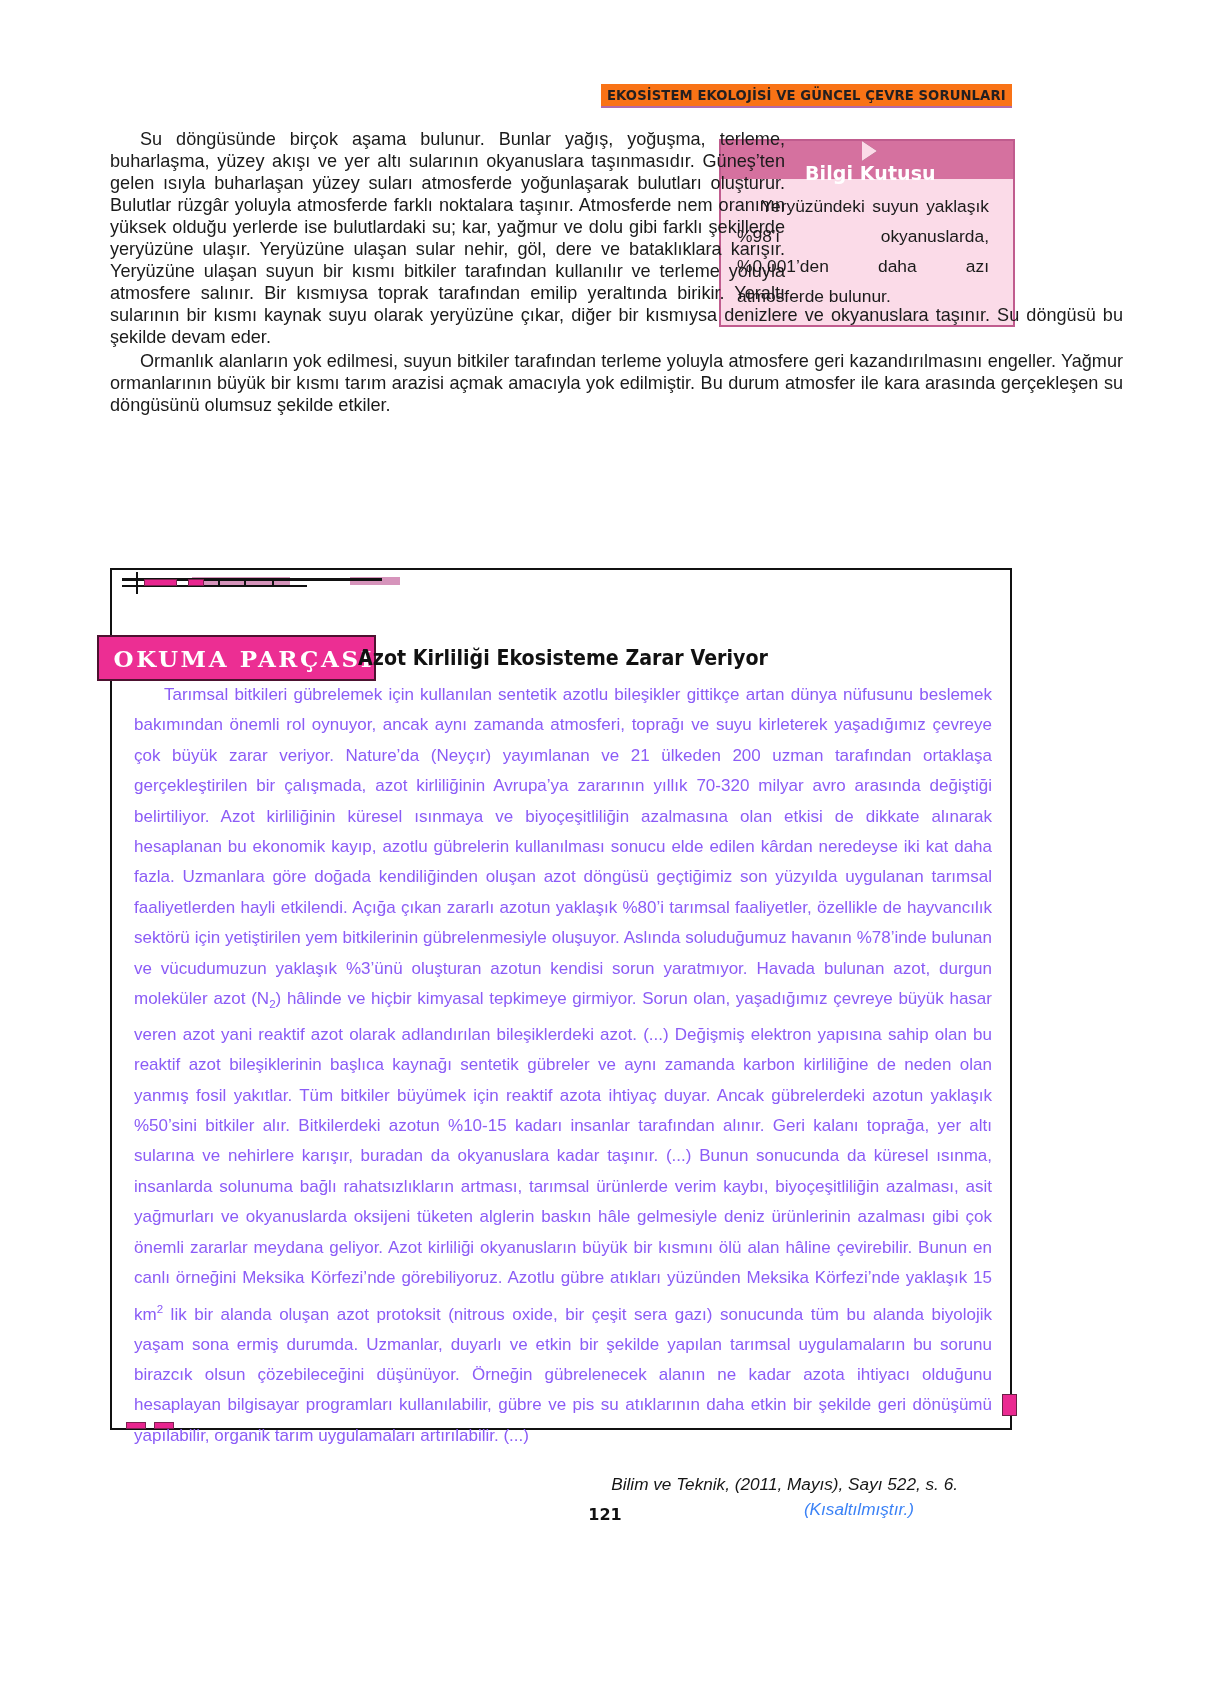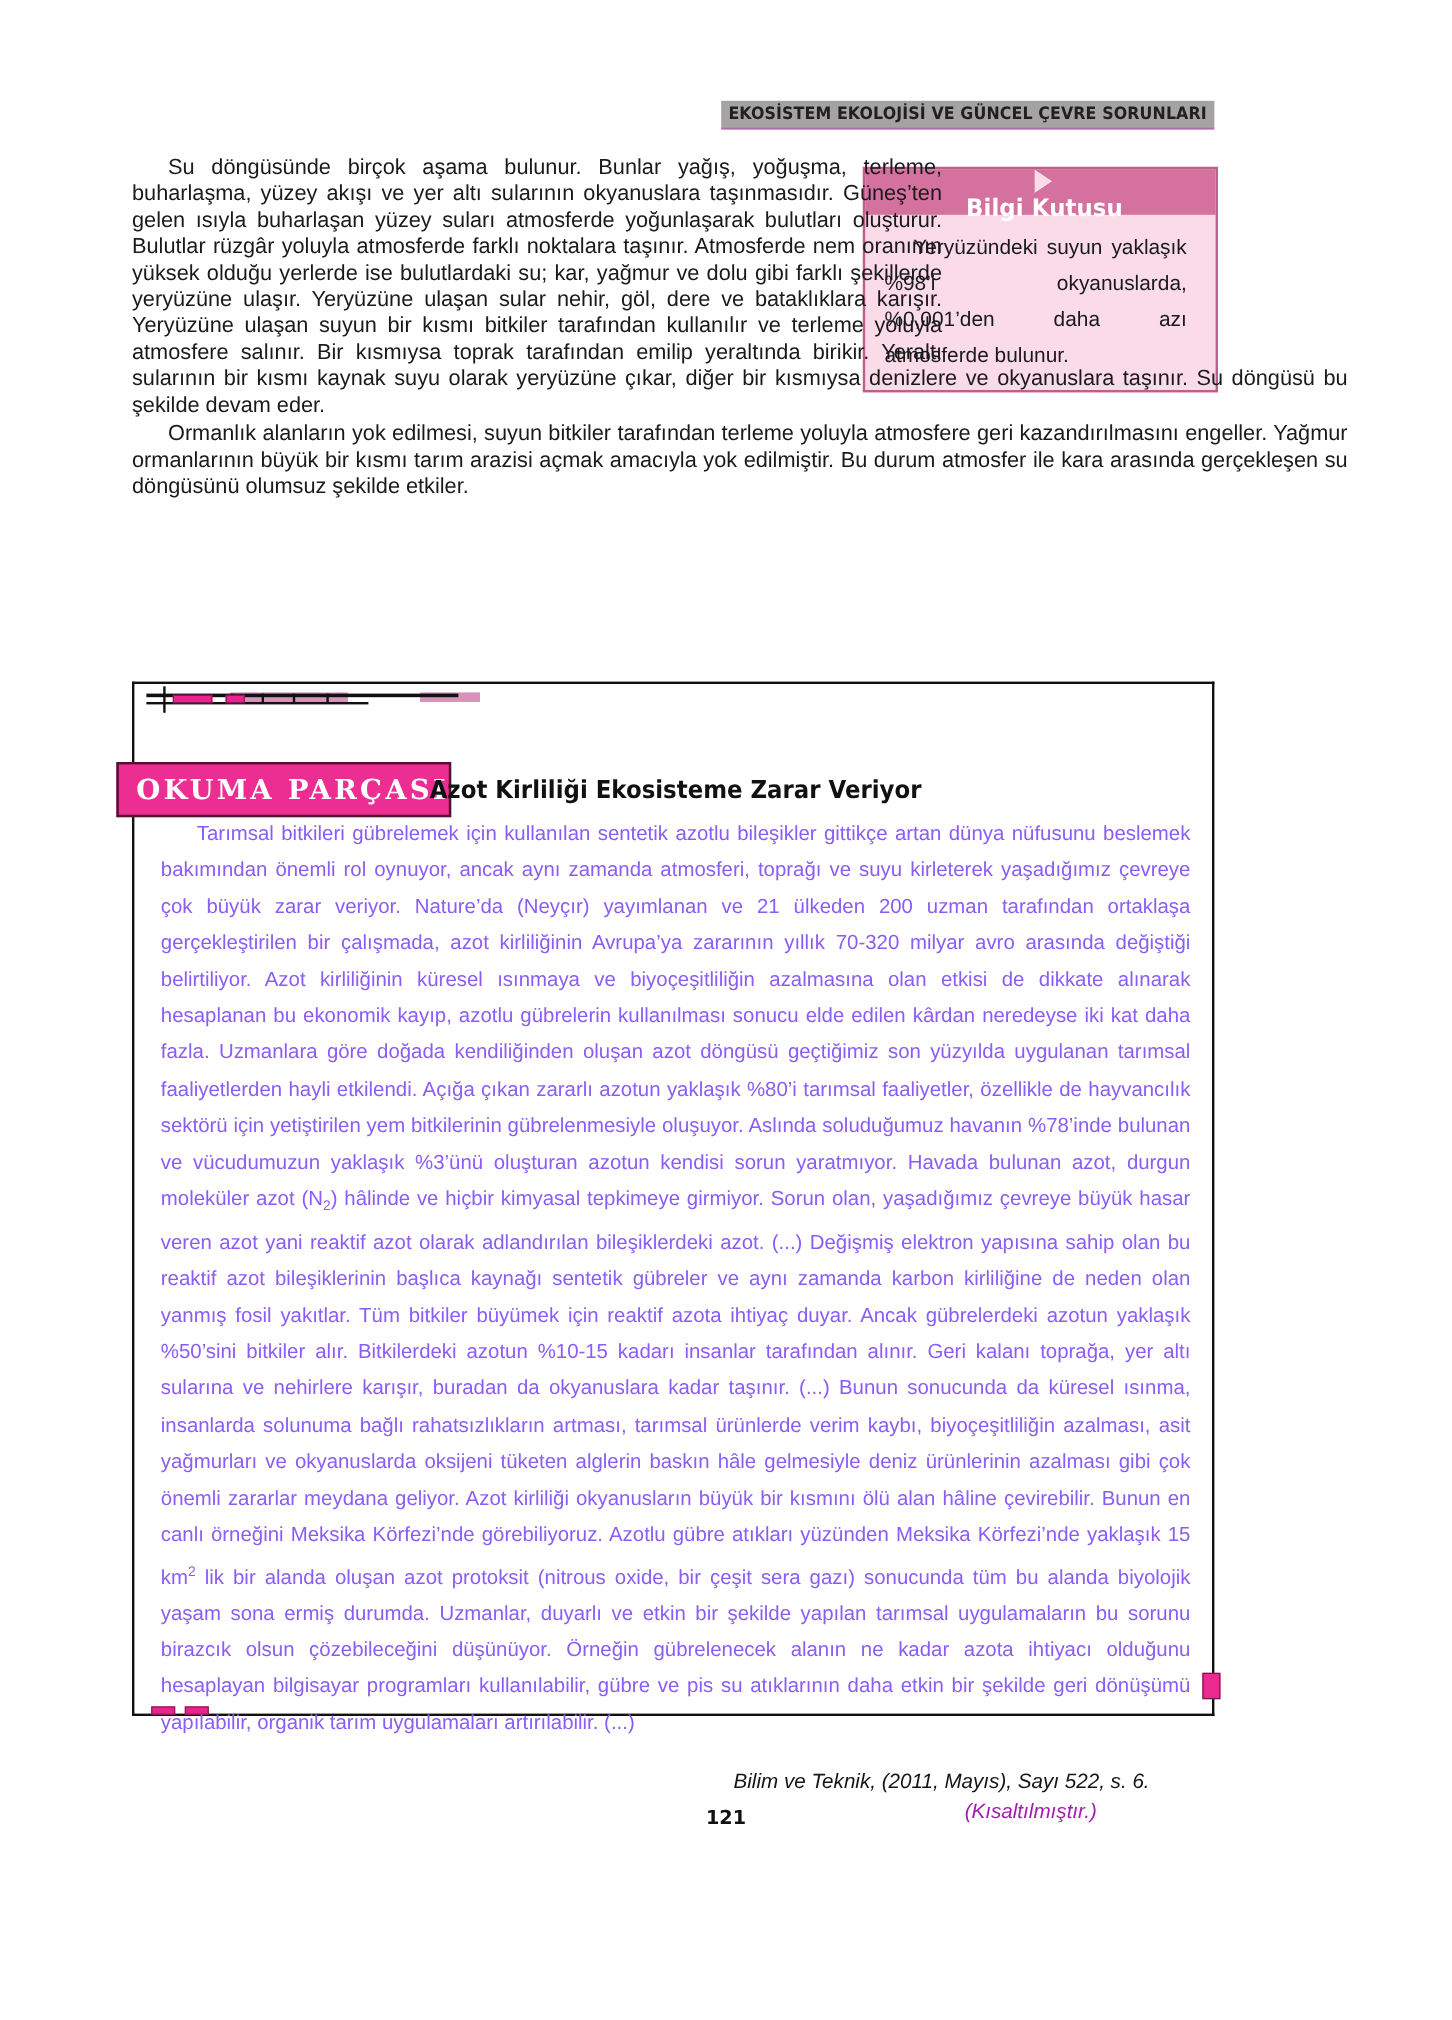--- a/index.html
+++ b/index.html
@@ -16,21 +16,21 @@
     overflow: hidden;
   }
 
   
   .chapter-head {
     position: absolute;
     top: 84px;
     left: 601px;
     width: 411px;
     height: 22px;
-    background: #a3a3a3;
+    background: #f97316;
     display: flex;
     align-items: center;
     justify-content: center;
   }
   .chapter-head-label {
     font-family: "DejaVu Sans", sans-serif;
     font-weight: bold;
     font-size: 14.2px;
     letter-spacing: 0.1px;
     color: #231f20;
@@ -262,21 +262,21 @@
     margin: 23px 0 0 0;
     padding-right: 34px;
     color: #151515;
   }
   .reading-source-note {
     font-style: italic;
     font-size: 17.2px;
     text-align: right;
     margin: 4px 0 0 0;
     padding-right: 78px;
-    color: #a21caf;
+    color: #3b82f6;
   }
   sub, sup { font-size: 0.68em; }
 
   
   .page-number {
     position: absolute;
     top: 1505px;
     left: 0;
     width: 1210px;
     text-align: center;

